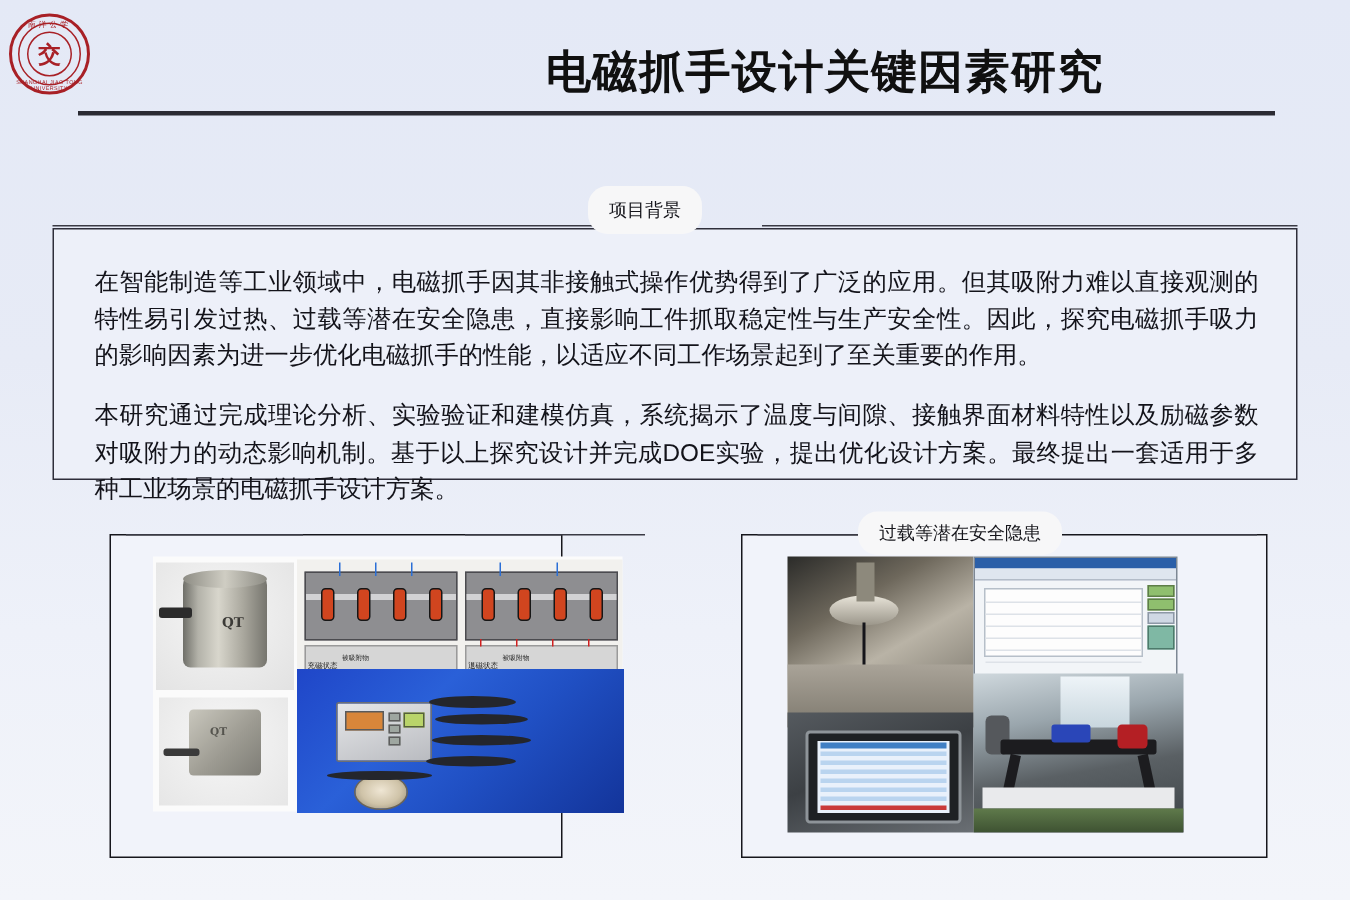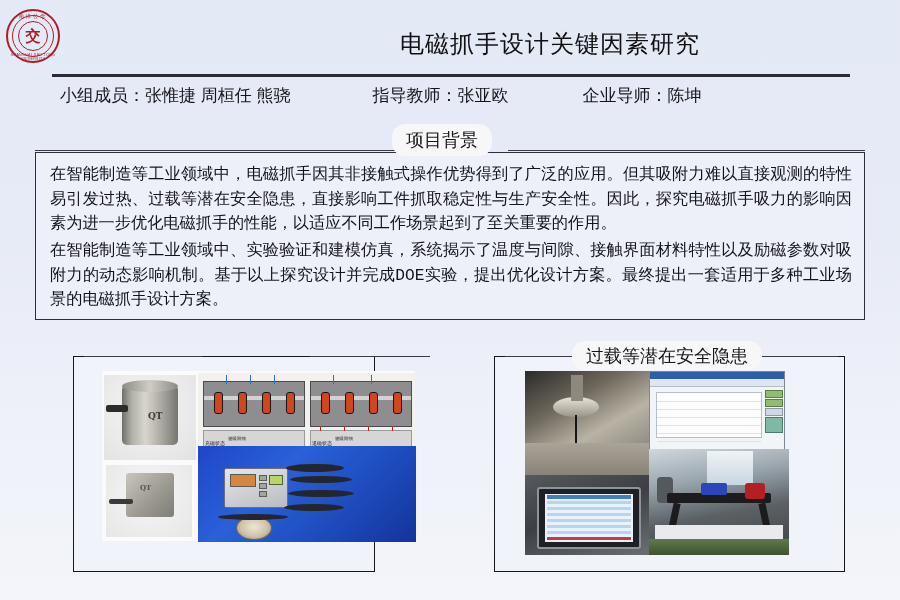--- a/index.html
+++ b/index.html
@@ -25,49 +25,49 @@
   .seal-top{position:absolute;left:0;right:0;top:3.5px;text-align:center;font-size:5.2px;color:#a82026;letter-spacing:2px;}
   .seal-bot{position:absolute;left:0;right:0;bottom:2.5px;text-align:center;font-size:3.6px;color:#a82026;letter-spacing:.3px;}
   .logo-text{display:flex;flex-direction:column;justify-content:center;}
   .logo-cn{font-family:"DejaVu Serif","Liberation Serif",serif;font-weight:bold;font-style:italic;
     font-size:26px;color:#b0252b;letter-spacing:1px;line-height:1.05;white-space:nowrap;}
   .logo-en{font-family:"DejaVu Serif","Liberation Serif",serif;font-size:8.4px;color:#b0252b;
     letter-spacing:.55px;white-space:nowrap;margin-top:2px;font-variant:small-caps;font-weight:bold;}
 
   .slide-title{
     position:absolute;left:240px;top:28px;width:620px;text-align:center;
-    font-size:24px;font-weight:normal;color:#101010;letter-spacing:1px;white-space:nowrap;
+    font-size:30px;font-weight:bold;color:#101010;letter-spacing:1px;white-space:nowrap;
   }
 
   .hr-main{position:absolute;left:52px;top:74px;width:798px;height:3px;background:#2b2b33;}
 
   .byline{position:absolute;left:52px;top:80px;width:800px;height:30px;
     display:flex;align-items:center;font-size:17px;color:#15151b;white-space:nowrap;}
   .byline .b1{margin-left:8px;}
   .byline .b2{margin-left:82px;}
   .byline .b3{margin-left:74px;}
 
   
   .sec-pill{
     position:absolute;z-index:4;background:#f7f7f8;border-radius:13px;
     display:flex;align-items:center;justify-content:center;
-    font-size:18px;color:#15151b;white-space:nowrap;padding:0 14px;
+    font-size:12px;color:#15151b;white-space:nowrap;padding:0 14px;
   }
   .sec-line{position:absolute;z-index:2;height:1.4px;background:#3a3a44;}
 
   
   .bg-box{
     position:absolute;left:35px;top:152px;width:830px;height:168px;
     border:1.6px solid #2e2e3a;background:#edf0f9;box-sizing:border-box;
   }
   .bg-text{
     position:absolute;left:12px;top:8px;right:10px;
     font-size:16.2px;line-height:1.52;color:#13131a;text-align:justify;
   }
-  .bg-text p{margin:2px;font-family:Liberation Mono, monospace;}
+  .bg-text p{margin:15px;}
 
   
   .panel{position:absolute;border:1.6px solid #16161c;background:#f1f3fa;box-sizing:border-box;}
   .panel-l{left:73px;top:356px;width:302px;height:216px;}
   .panel-r{left:494px;top:356px;width:351px;height:216px;}
 
   
   .ph{position:absolute;overflow:hidden;background:#cfd2d8;}
   .l-white{left:28px;top:14px;width:313px;height:170px;background:#fbfbfb;}
   .l-sensor1{left:30px;top:18px;width:92px;height:85px;background:
@@ -164,34 +164,29 @@
           </div>
         <div class="seal-bot">SHANGHAI JIAO TONG UNIVERSITY</div>
       </div>
     </div>
 
     <div class="slide-title">电磁抓手设计关键因素研究</div>
   </div>
 
   <div class="hr-main"></div>
 
-  <div class="byline">
-    <span class="b1">小组成员：张惟捷 周桓任 熊骁</span>
-    <span class="b2">指导教师：张亚欧</span>
-    <span class="b3">企业导师：陈坤</span>
-  </div>
 
   <div class="sec-line" style="left:35px;top:150px;width:360px;"></div>
   <div class="sec-line" style="left:508px;top:150px;width:357px;"></div>
   <div class="sec-pill" style="left:392px;top:124px;height:32px;">项目背景</div>
 
   <div class="bg-box">
     <div class="bg-text">
       <p>在智能制造等工业领域中，电磁抓手因其非接触式操作优势得到了广泛的应用。但其吸附力难以直接观测的特性易引发过热、过载等潜在安全隐患，直接影响工件抓取稳定性与生产安全性。因此，探究电磁抓手吸力的影响因素为进一步优化电磁抓手的性能，以适应不同工作场景起到了至关重要的作用。</p>
-      <p>在智能制造等工业领域中、实验验证和建模仿真，系统揭示了温度与间隙、接触界面材料特性以及励磁参数对吸附力的动态影响机制。基于以上探究设计并完成DOE实验，提出优化设计方案。最终提出一套适用于多种工业场景的电磁抓手设计方案。</p>
+      <p>本研究通过完成理论分析、实验验证和建模仿真，系统揭示了温度与间隙、接触界面材料特性以及励磁参数对吸附力的动态影响机制。基于以上探究设计并完成DOE实验，提出优化设计方案。最终提出一套适用于多种工业场景的电磁抓手设计方案。</p>
     </div>
   </div>
 
   <div class="sec-line" style="left:84px;top:356px;width:118px;"></div>
   <div class="sec-line" style="left:310px;top:356px;width:120px;"></div>
 
   <div class="panel panel-l">
     <div class="ph l-white"></div>
 
     <div class="ph l-sensor1">

